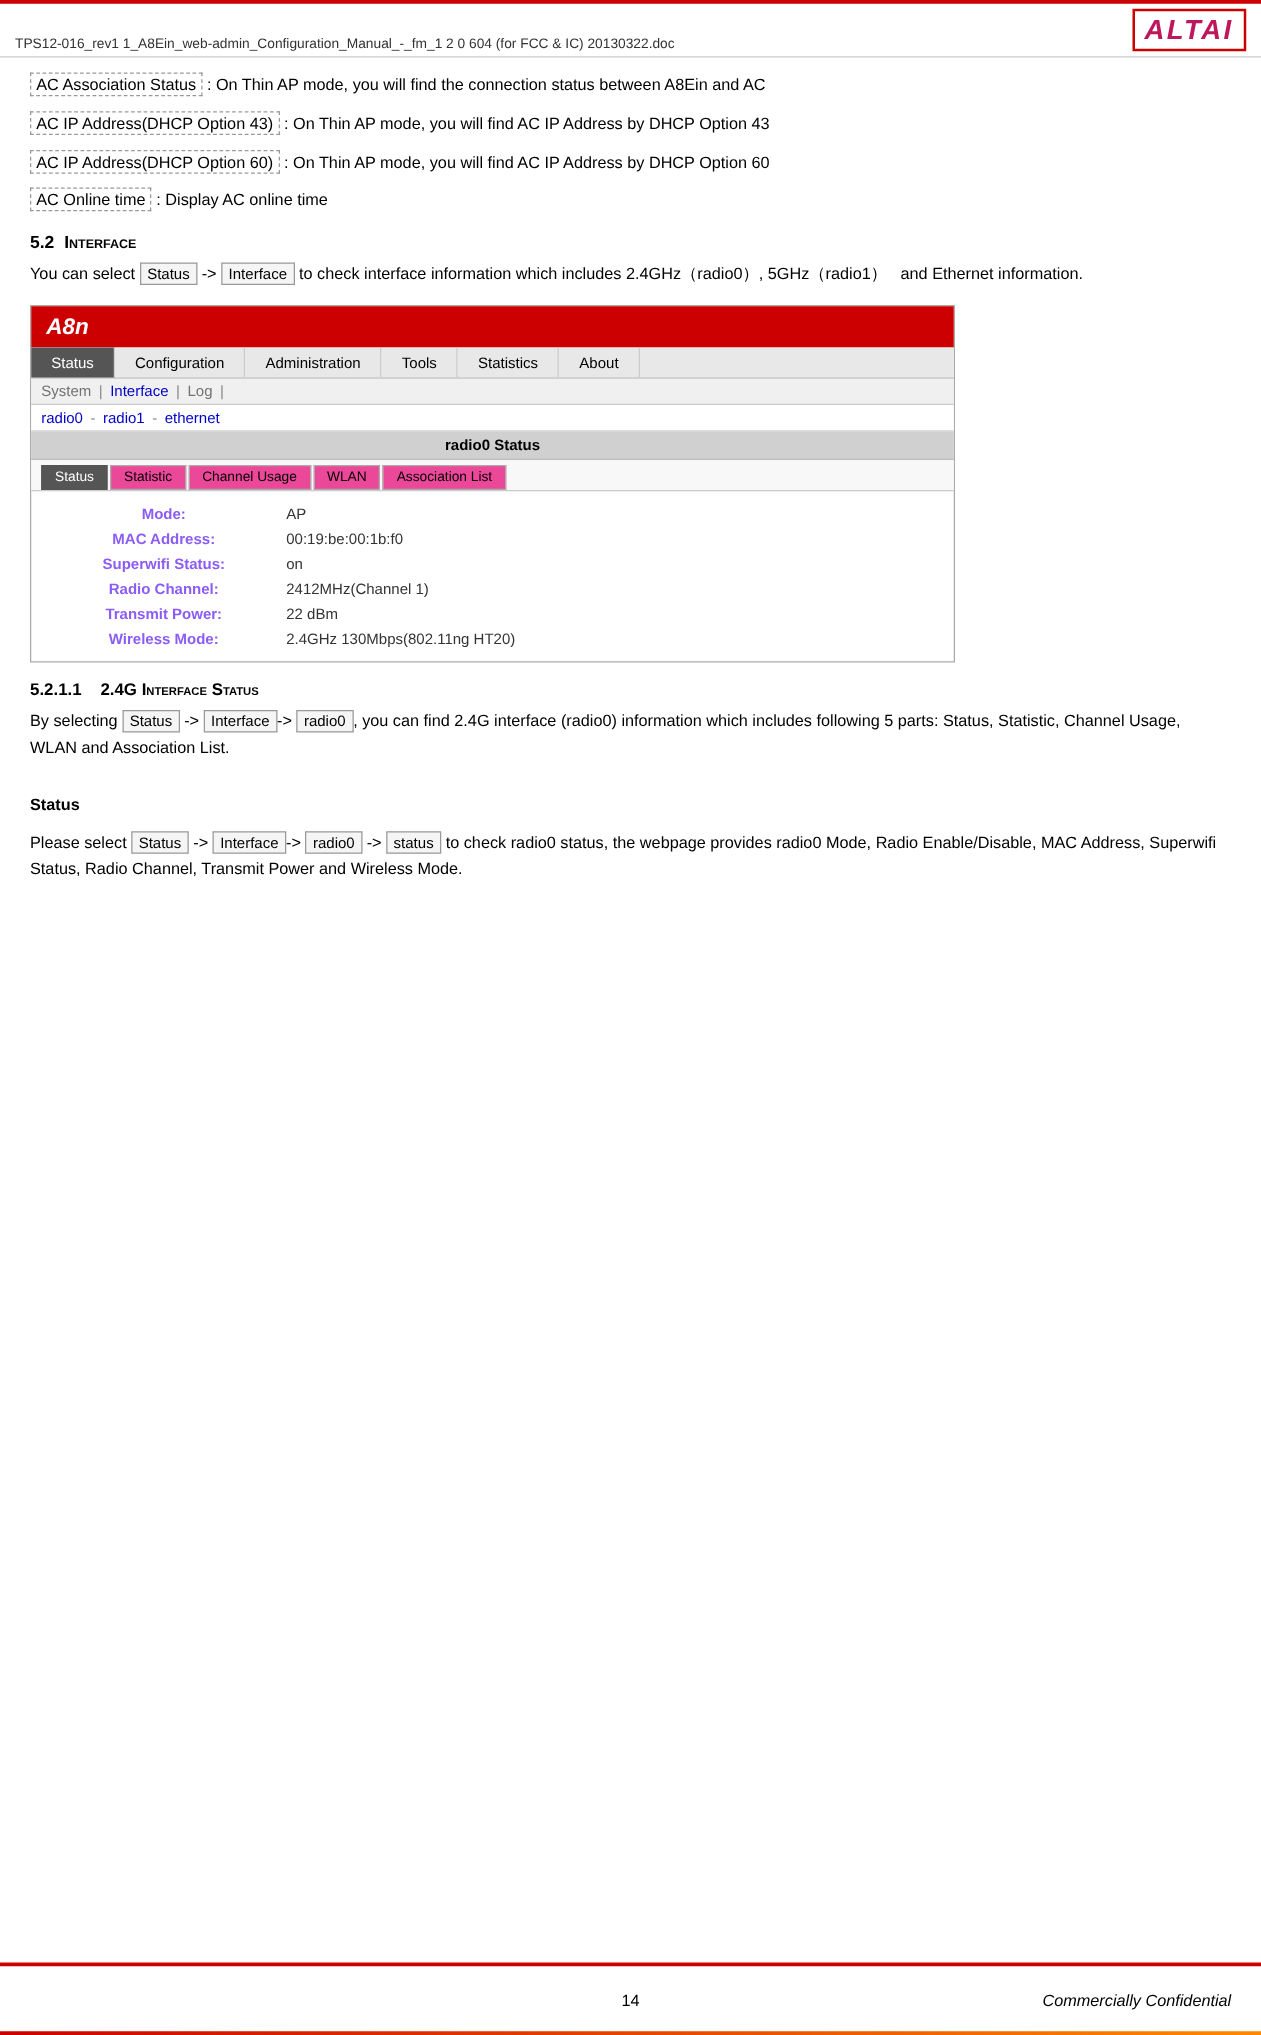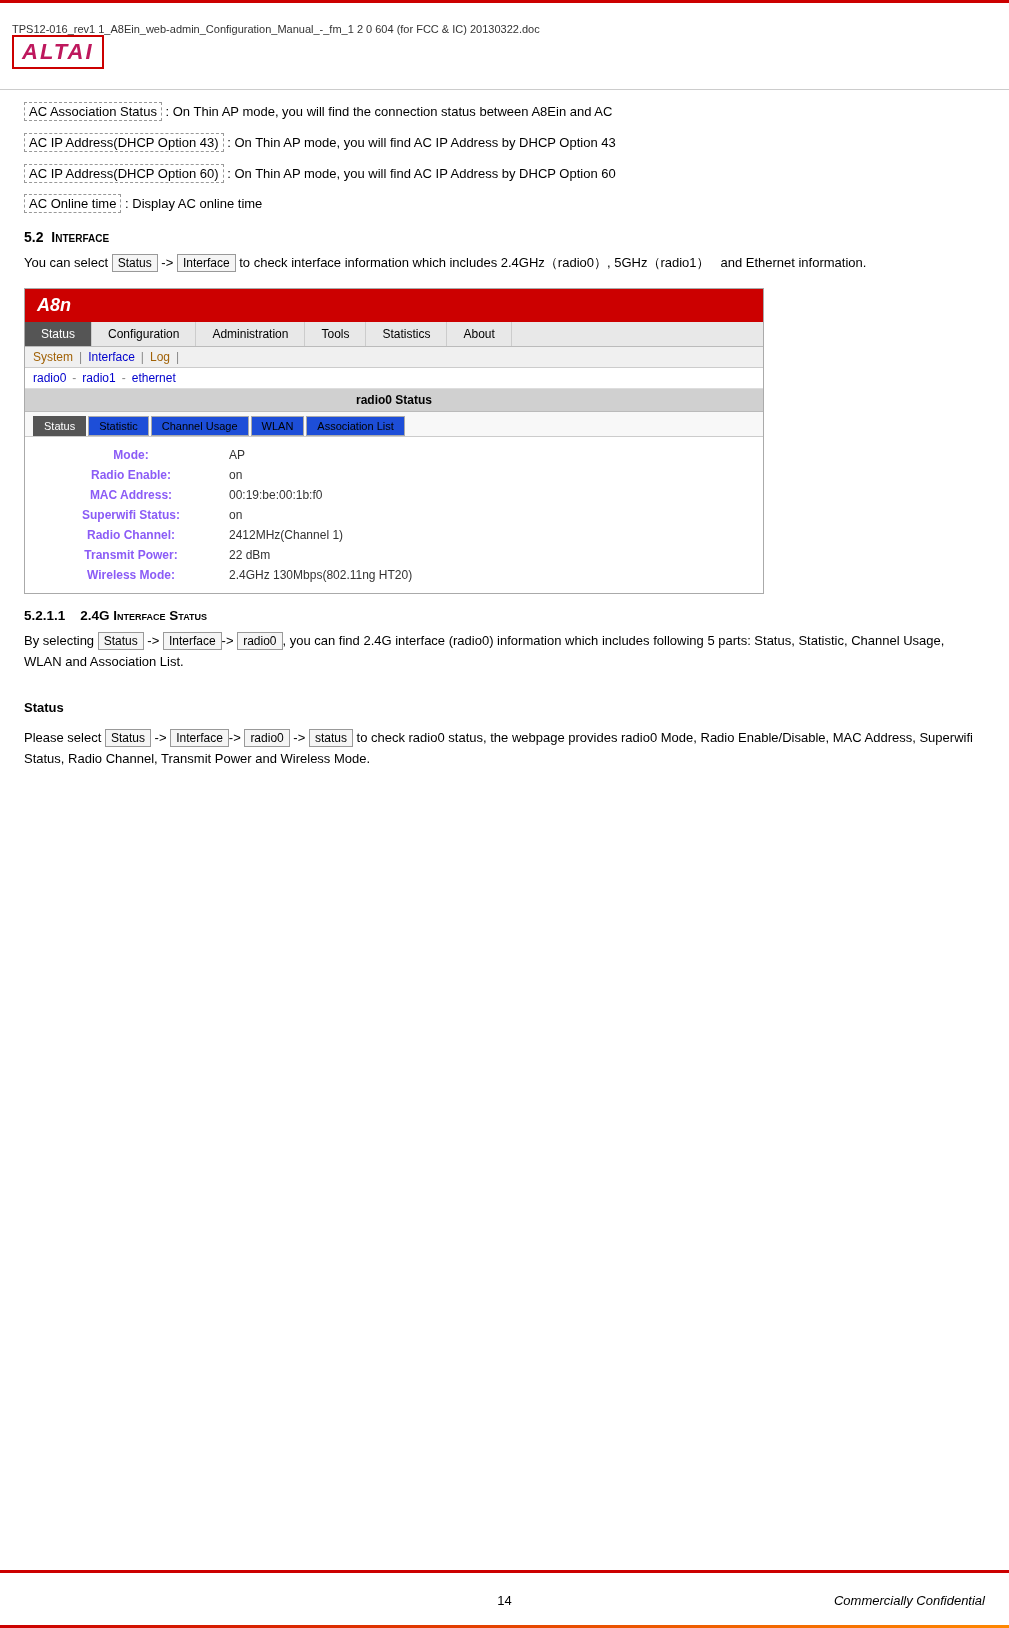--- a/index.html
+++ b/index.html
@@ -9,24 +9,23 @@
       background: #fff;
       color: #000;
       width: 1009px;
       min-height: 1628px;
       position: relative;
     }
 
     .header {
       display: flex;
       justify-content: space-between;
-      align-items: flex-start;
-      padding: 20px 12px;
+      align-items: flex-end;
+      padding: 4px 12px;
       border-bottom: 1px solid #ccc;
-      flex-direction: column;
     }
 
     .header-title {
       font-size: 11px;
       color: #333;
     }
 
     .logo-area {
       display: flex;
       align-items: center;
@@ -119,21 +118,21 @@
       background: #f0f0f0;
       display: flex;
       align-items: center;
       padding: 3px 8px;
       font-size: 12px;
       border-bottom: 1px solid #ccc;
       gap: 6px;
     }
 
     .ui-sub-nav span {
-      color: #a16207;
+      color: #737373;
     }
 
     .ui-sub-nav a {
       color: #0000cc;
       text-decoration: none;
       font-size: 12px;
     }
 
     .ui-sub-nav .sep {
       color: #888;
@@ -153,21 +152,21 @@
       padding: 4px 8px 0 8px;
       gap: 2px;
       background: #f8f8f8;
       border-bottom: 1px solid #ccc;
     }
 
     .ui-tab {
       padding: 3px 10px;
       font-size: 11px;
       border: 1px solid #aaa;
-      background: #1d4ed8;
+      background: #ec4899;
       cursor: pointer;
     }
 
     .ui-tab.active {
       background: #555;
       color: white;
       border-color: #555;
     }
 
     .ui-table {
@@ -333,24 +332,20 @@
     </div>
 
     <div class="ui-table">
       <table>
         <tbody>
             <tr>
           <td>Mode:</td>
           <td>AP</td>
         </tr>
         <tr>
-          <td>Radio Enable:</td>
-          <td>on</td>
-        </tr>
-        <tr>
           <td>MAC Address:</td>
           <td>00:19:be:00:1b:f0</td>
         </tr>
         <tr>
           <td>Superwifi Status:</td>
           <td>on</td>
         </tr>
         <tr>
           <td>Radio Channel:</td>
           <td>2412MHz(Channel 1)</td>

